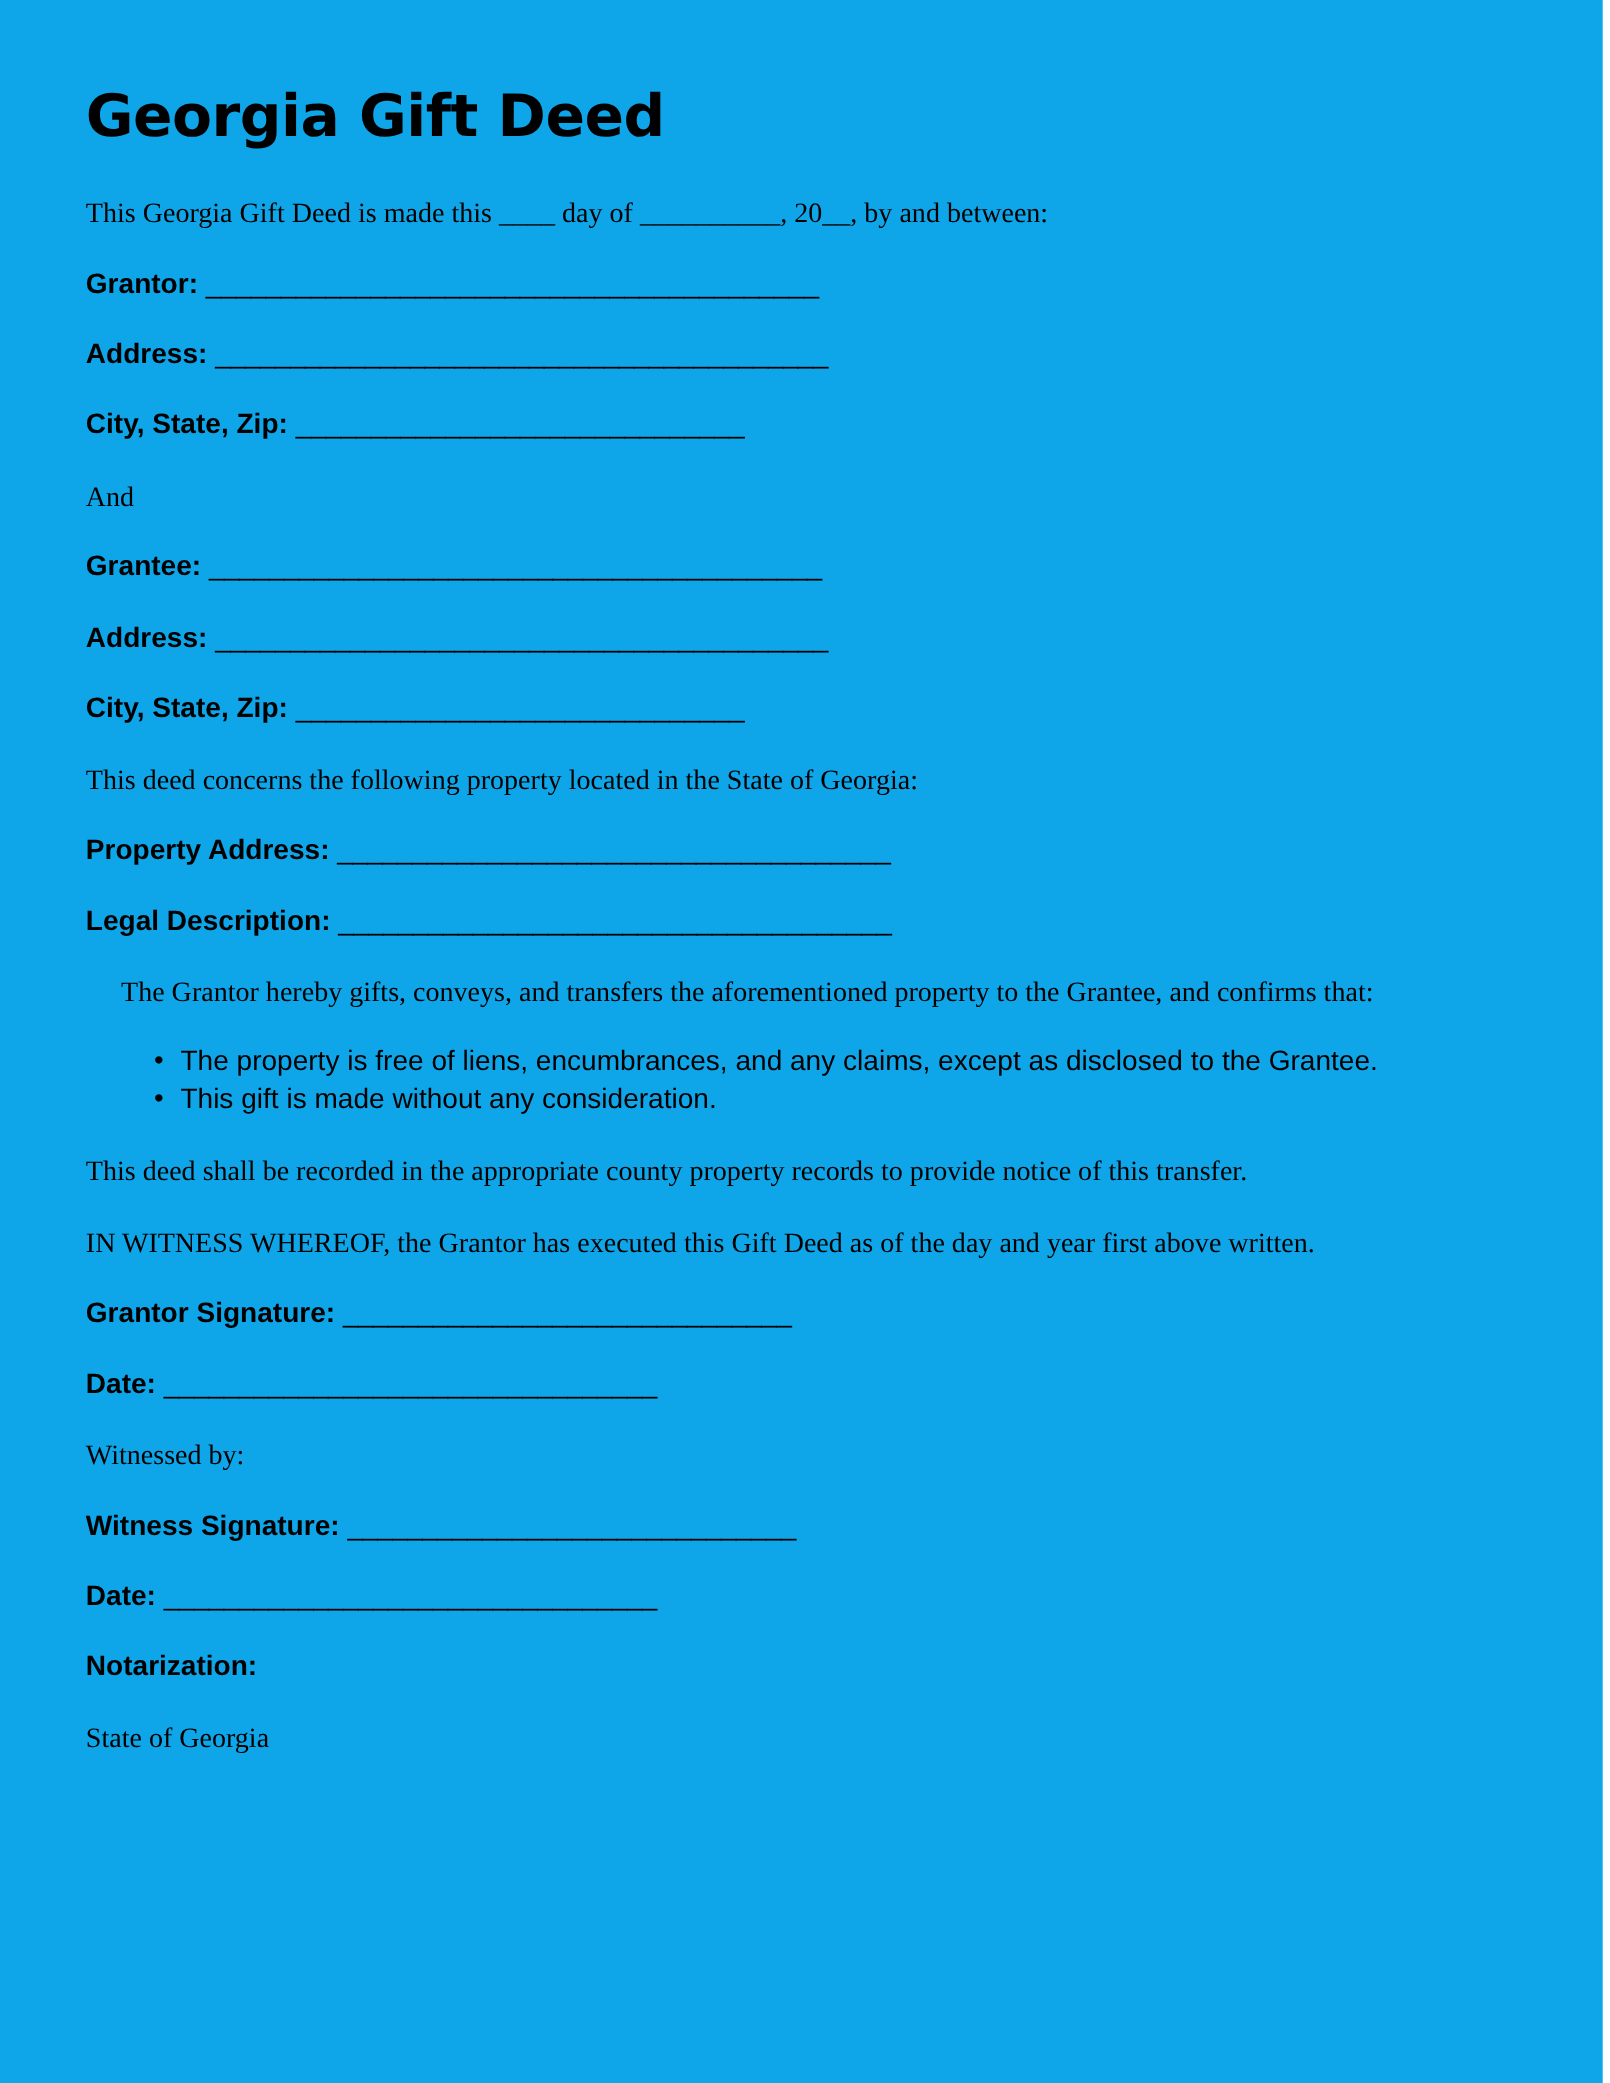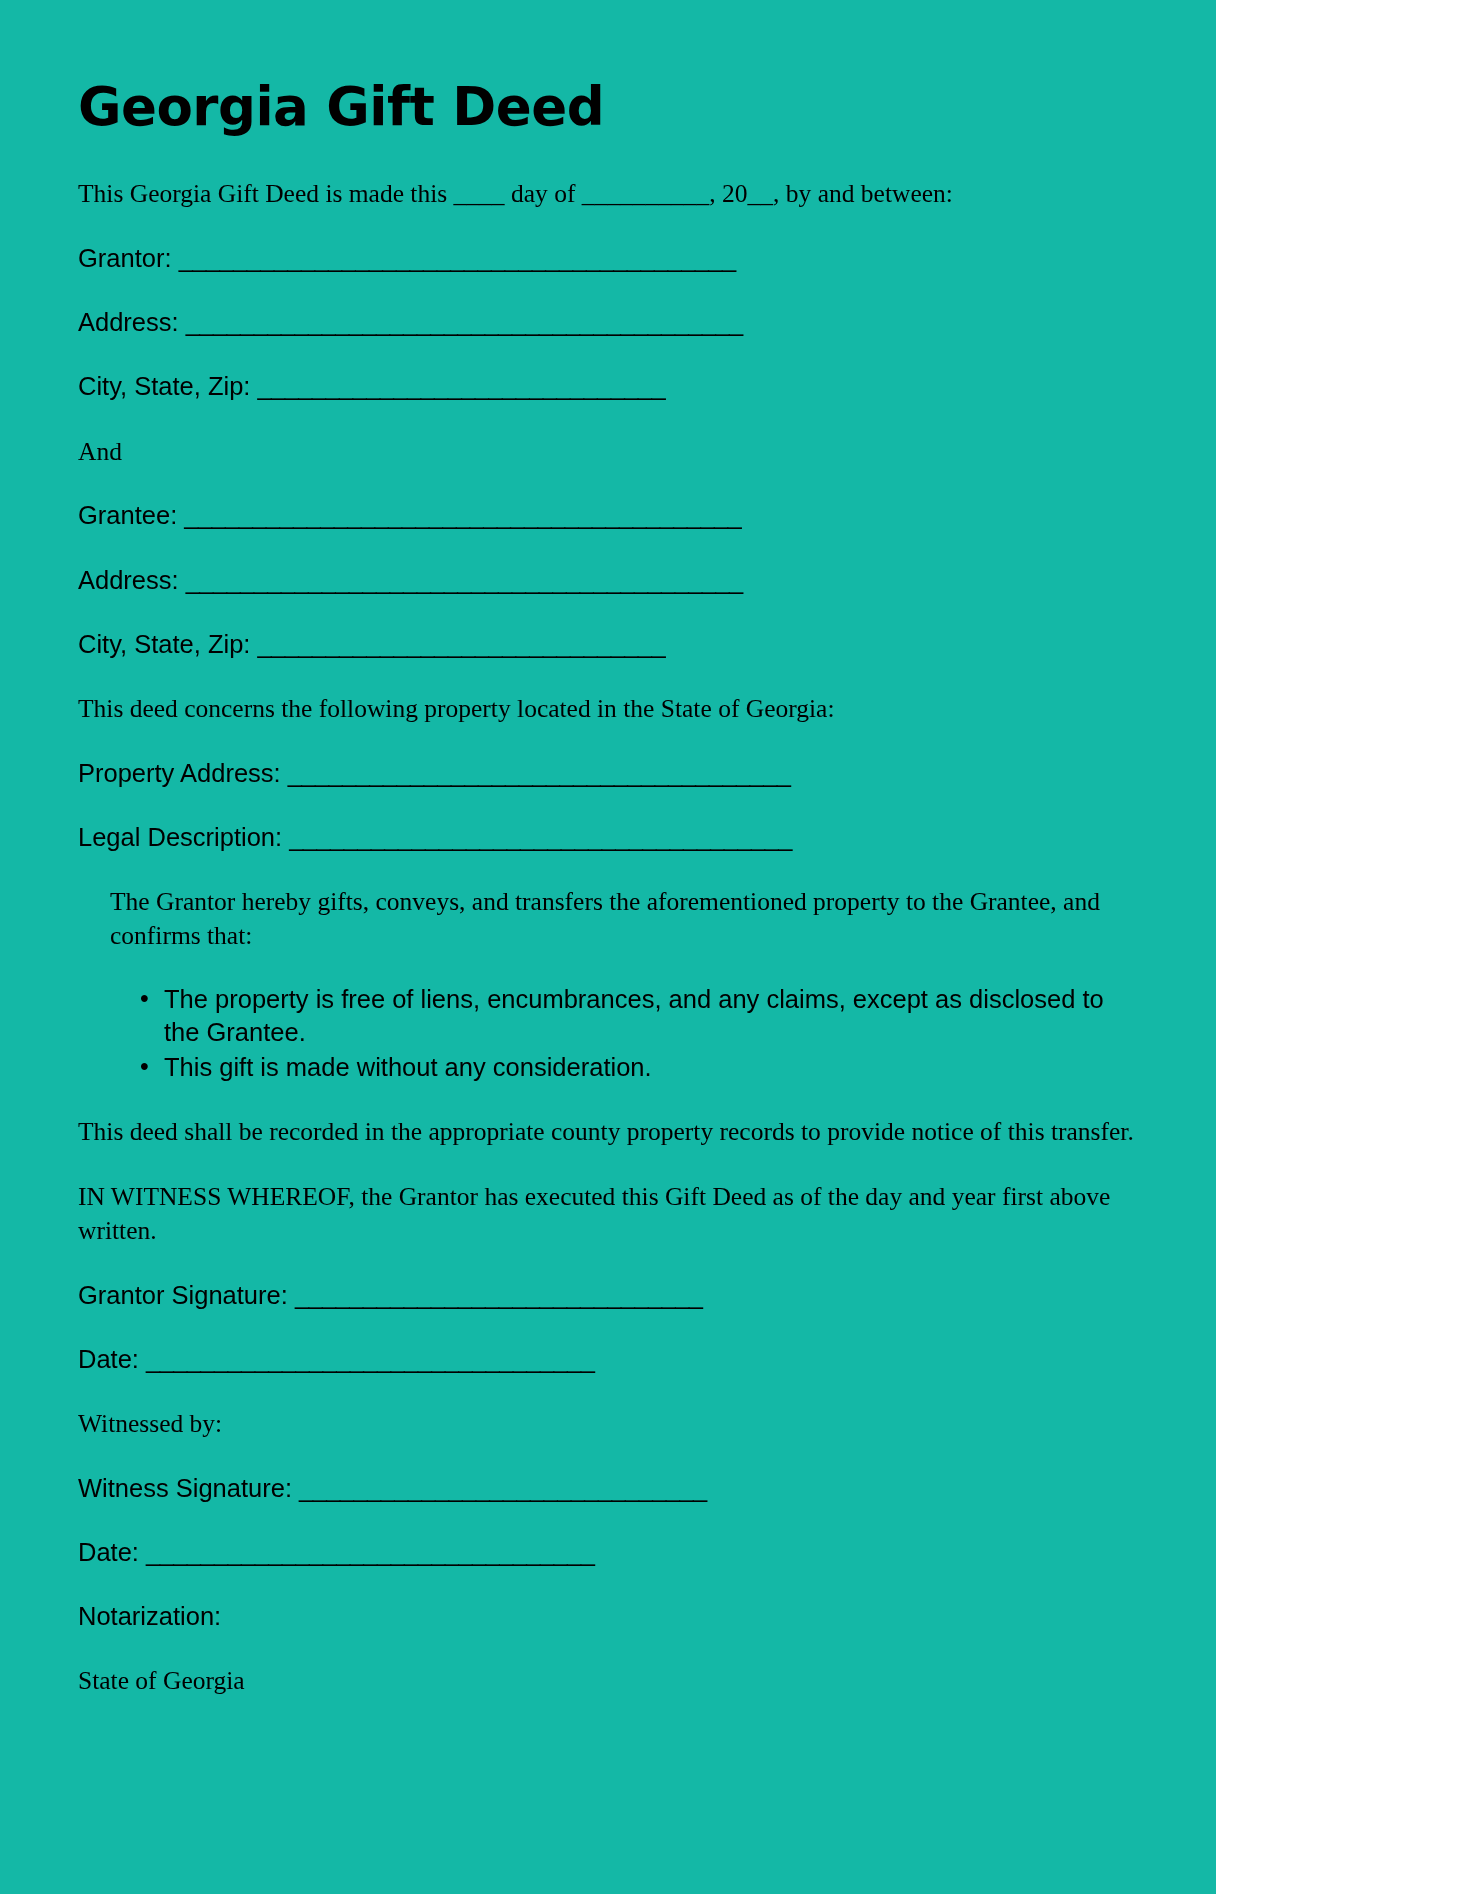--- a/index.html
+++ b/index.html
@@ -10,23 +10,23 @@
   body {
     width: 1464px;
     height: 1894px;
     font-family: "Liberation Sans", sans-serif;
     color: #000000;
     position: relative;
     overflow: hidden;
   }
   .page {
     position: relative;
-    width: 1216px;
+    width: 1457px;
     height: 1894px;
-    background: #14b8a6;
+    background: #0ea5e9;
     box-sizing: border-box;
     padding: 78px 80px 0 78px;
   }
   .doc-title {
     font-family: "DejaVu Sans", sans-serif;
     font-weight: bold;
     font-size: 53px;
     line-height: 1.08;
     letter-spacing: -0.5px;
     margin: 0 0 42px 0;
@@ -45,21 +45,21 @@
     margin-left: 32px;
   }
   .field-line {
     font-size: 25.5px;
     line-height: 1.3;
     margin: 0 0 31px 0;
     color: #000;
     white-space: nowrap;
   }
   .field-label {
-    font-weight: normal;
+    font-weight: bold;
   }
   .blank {
     font-weight: normal;
     letter-spacing: -0.6px;
     text-align: right;
   }
   ul.bullets {
     margin: 16px 0 31px 0;
     padding-left: 62px;
     list-style: none;

